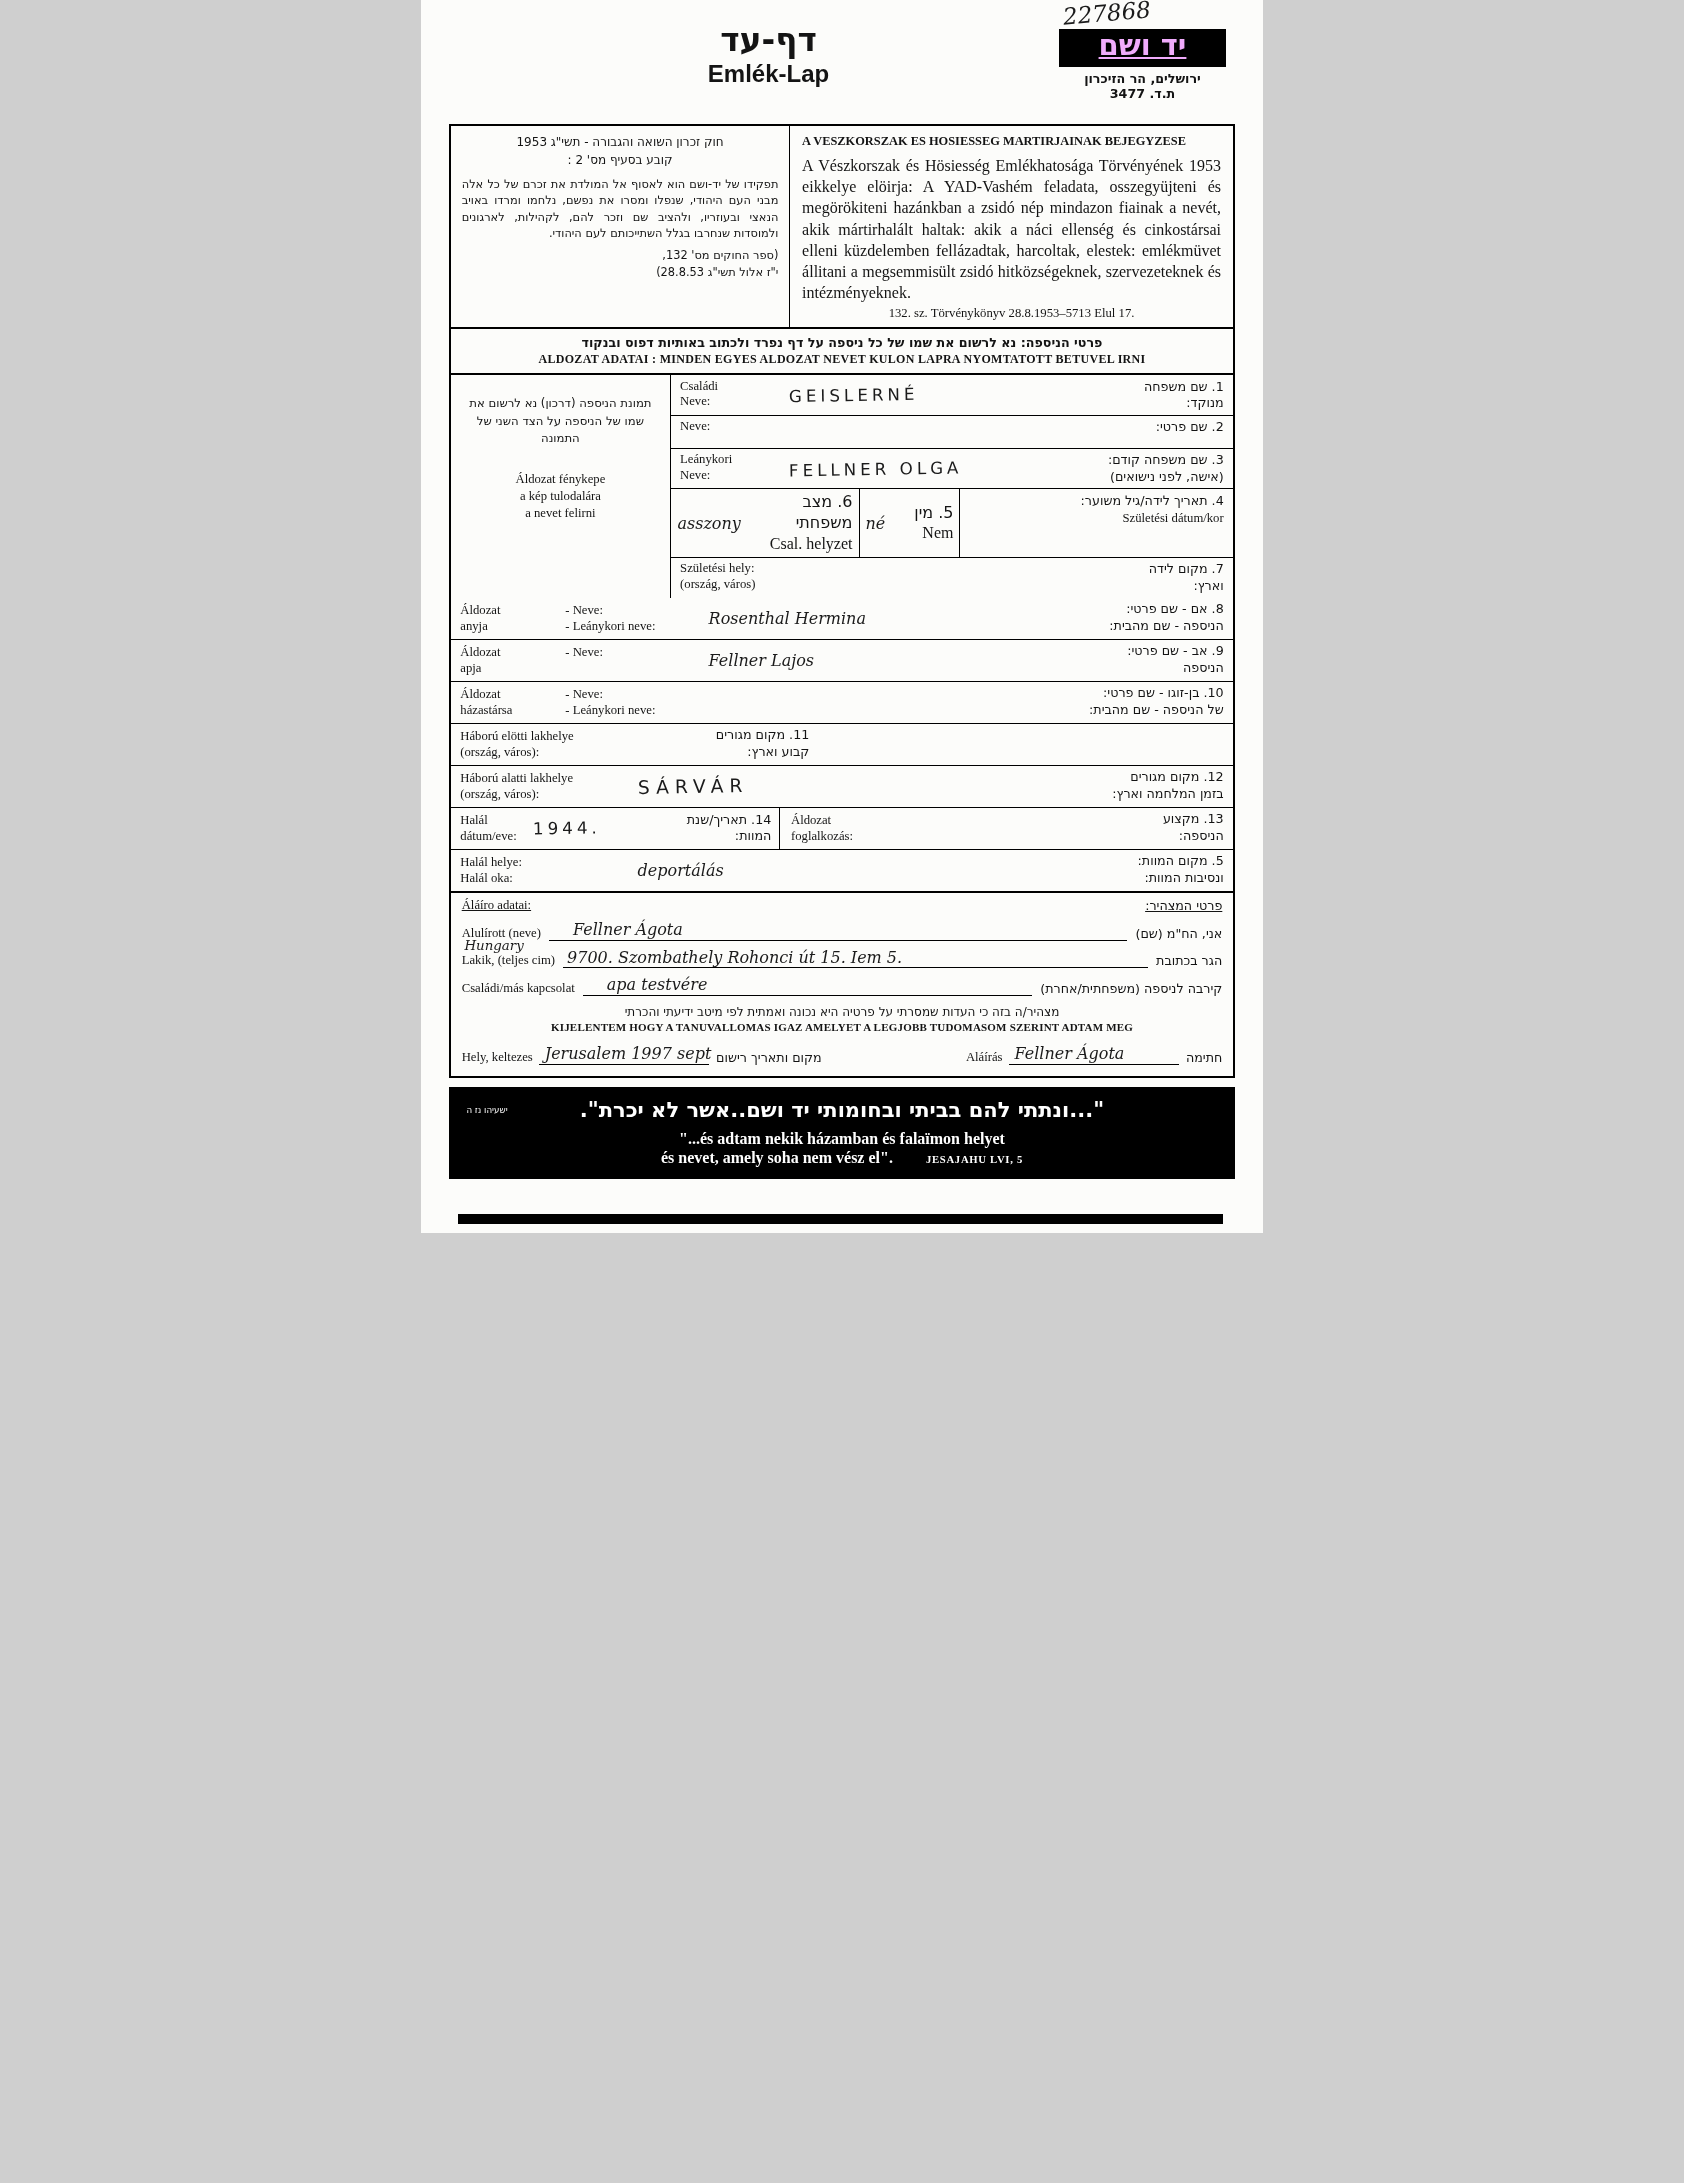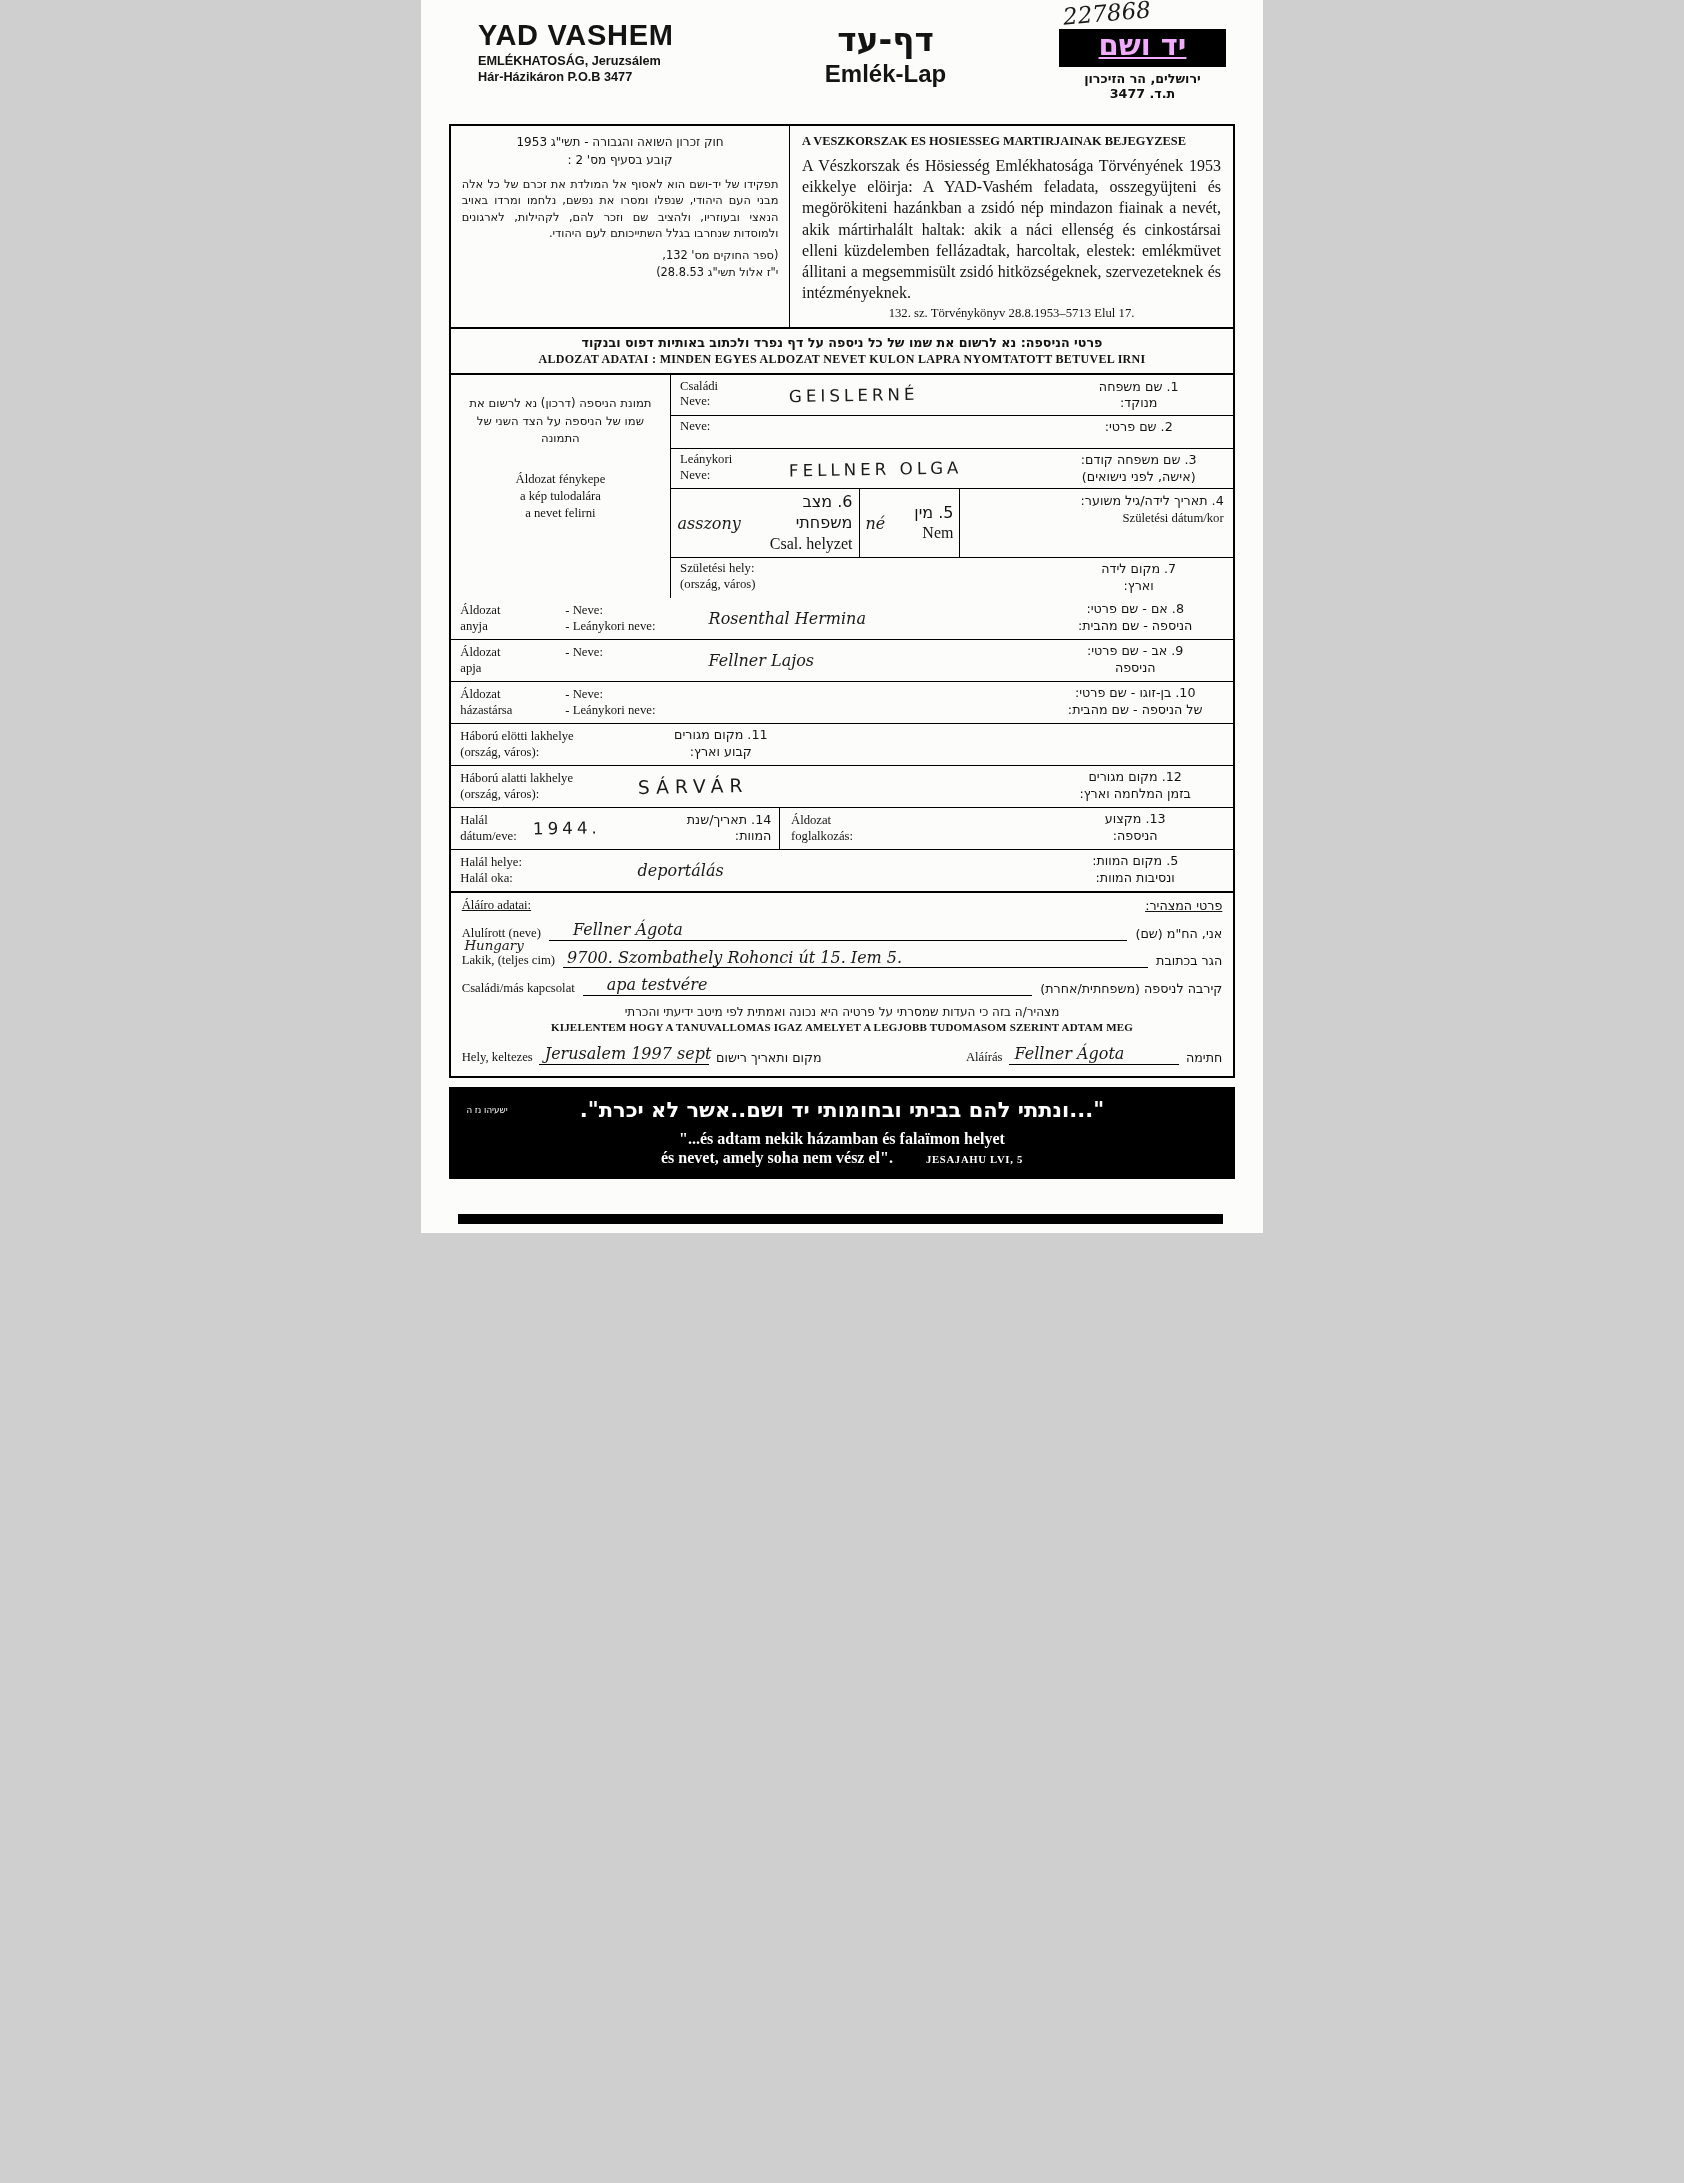--- a/index.html
+++ b/index.html
@@ -47,21 +47,21 @@
   .top-grid{display:flex;}
   .photo-col{width:192px;border-right:1.3px solid #000;padding:20px 13.4px 5.3px;text-align:center;}
   .photo-he{font-size:11.7px;line-height:1.5;}
   .photo-hu{font-size:12.7px;margin-top:23px;line-height:1.35;}
   .rows-col{flex:1;display:flex;flex-direction:column;}
 
   .frow{display:flex;border-bottom:1.3px solid #000;align-items:stretch;}
   .r1{min-height:39px;} .r2{min-height:32px;} .r3{min-height:39px;} .r4{min-height:43px;} .r7{min-height:37px;border-bottom:none;}
   .flabel{width:100px;padding:3.3px 0 3.3px 9.3px;font-size:12.7px;line-height:1.25;}
   .hw-area{flex:1;display:flex;align-items:center;padding-left:9.3px;overflow:hidden;}
-  .helabel{width:170px;padding:3.3px 9.3px 3.3px 4px;font-size:12.7px;line-height:1.3;text-align:center;}
+  .helabel{width:170px;padding:3.3px 9.3px 3.3px 4px;font-size:12.7px;line-height:1.3;text-align:right;}
 
   .c6{width:175px;border-right:1.3px solid #000;display:flex;align-items:center;padding:2.7px 6.7px;}
   .c5{width:88px;border-right:1.3px solid #000;display:flex;align-items:center;padding:2.7px 5.3px;}
   .cell-labels{margin-left:auto;text-align:right;font-size:16px;line-height:1.3;}
   .c4{flex:1;padding:4px 9.3px;text-align:right;font-size:12.7px;line-height:1.3;}
   .c4 .latin{direction:ltr;}
 
   
   .wrow{display:flex;border-bottom:1.3px solid #000;min-height:39px;align-items:stretch;}
   .role{width:105px;padding:4px 0 4px 9.3px;font-size:12.7px;line-height:1.3;}
@@ -102,25 +102,20 @@
   .page-end{height:9.3px;}
 </style>
 </head>
 <body>
 
 <div class="page">
 
   <div class="doc-number hw-cursive">227868</div>
 
   <div class="header">
-    <div class="header-left">
-      <div class="org-name">YAD VASHEM</div>
-      <div class="org-line">EMLÉKHATOSÁG, Jeruzsálem</div>
-      <div class="org-line">Hár-Házikáron P.O.B 3477</div>
-    </div>
     <div class="header-center">
       <div class="he-title he" dir="rtl">דף-עד</div>
       <div class="form-title">Emlék-Lap</div>
     </div>
     <div class="header-right">
       <div class="logo-box he" dir="rtl">יד ושם</div>
       <div class="addr-he he" dir="rtl">ירושלים, הר הזיכרון</div>
       <div class="pob-he he" dir="rtl">ת.ד. 3477</div>
     </div>
   </div>

